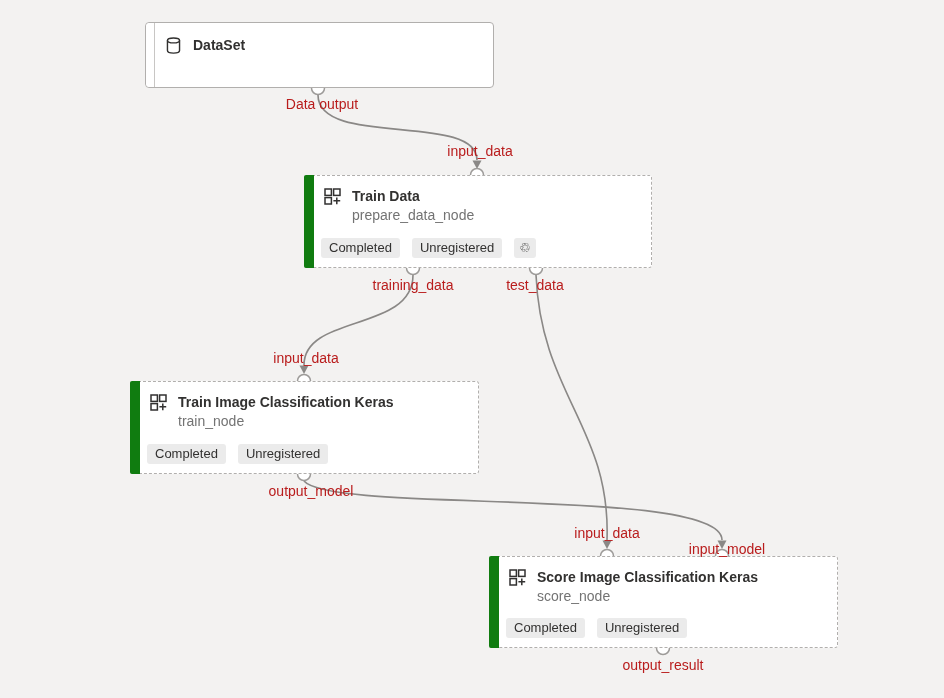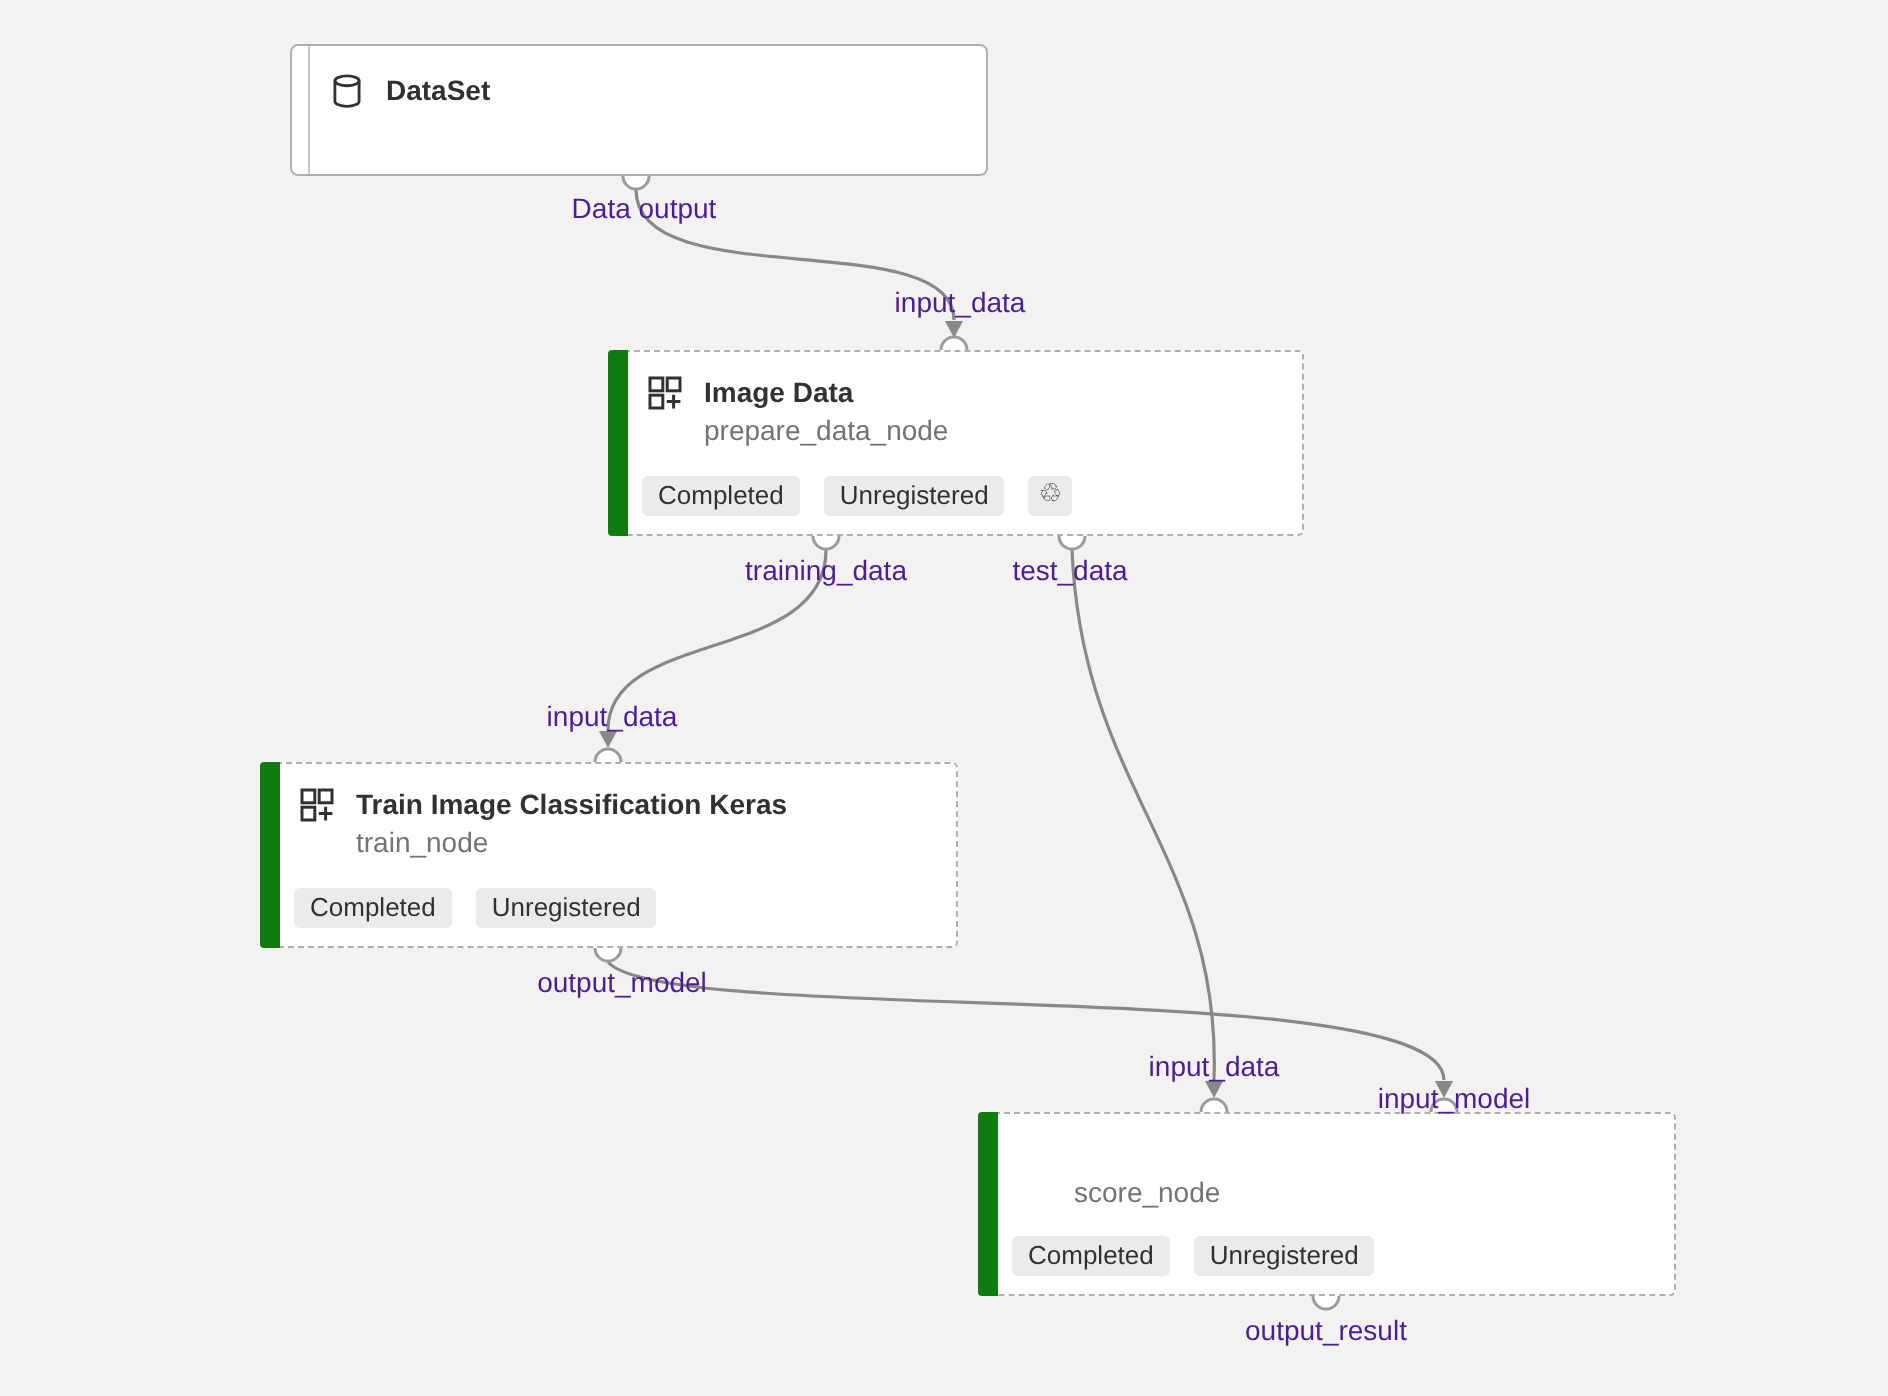--- a/index.html
+++ b/index.html
@@ -43,21 +43,21 @@
   }
   .badge{
     background:#ebebeb;color:#323130;font-size:13px;line-height:20px;
     padding:0 8px;border-radius:3px;white-space:nowrap;
   }
   .badge.icon-badge{
     padding:0 5px;font-family:"DejaVu Sans",sans-serif;font-size:13px;
   }
   .port-label{
     position:absolute;transform:translateX(-50%);font-size:14px;line-height:16px;
-    color:#4c1d95;white-space:nowrap;
+    color:#b91c1c;white-space:nowrap;
   }
 </style>
 </head>
 <body>
 
 <div class="canvas">
 
   <svg class="edges-layer" width="944" height="698" viewBox="0 0 944 698">
     <g stroke="#8a8886" stroke-width="1.6" fill="none">
       <path d="M 318 95 C 318 148, 477 112, 477 160"></path>
@@ -103,21 +103,21 @@
       <span class="node-icon">
         <svg width="17" height="17" viewBox="0 0 17 17">
           <g fill="none" stroke="#323130" stroke-width="1.5">
             <rect x="1" y="1" width="6.4" height="6.4"></rect>
             <rect x="9.6" y="1" width="6.4" height="6.4"></rect>
             <rect x="1" y="9.6" width="6.4" height="6.4"></rect>
             <path d="M12.8 9.4 v6.8 M9.4 12.8 h6.8"></path>
           </g>
         </svg>
       </span>
-      <span class="node-title">Image Data</span>
+      <span class="node-title">Train Data</span>
     </div>
     <div class="node-subtitle">prepare_data_node</div>
     <div class="badge-row">
       <span class="badge">Completed</span>
       <span class="badge">Unregistered</span>
       <span class="badge icon-badge">♲</span>
     </div>
   </div>
 
   <div class="node component" style="left:130px;top:381px;width:349px;height:93px">
@@ -137,20 +137,33 @@
     </div>
     <div class="node-subtitle">train_node</div>
     <div class="badge-row">
       <span class="badge">Completed</span>
       <span class="badge">Unregistered</span>
     </div>
   </div>
 
   <div class="node component" style="left:489px;top:556px;width:349px;height:92px">
     <div class="accent-bar"></div>
+    <div class="title-row">
+      <span class="node-icon">
+        <svg width="17" height="17" viewBox="0 0 17 17">
+          <g fill="none" stroke="#323130" stroke-width="1.5">
+            <rect x="1" y="1" width="6.4" height="6.4"></rect>
+            <rect x="9.6" y="1" width="6.4" height="6.4"></rect>
+            <rect x="1" y="9.6" width="6.4" height="6.4"></rect>
+            <path d="M12.8 9.4 v6.8 M9.4 12.8 h6.8"></path>
+          </g>
+        </svg>
+      </span>
+      <span class="node-title">Score Image Classification Keras</span>
+    </div>
     <div class="node-subtitle">score_node</div>
     <div class="badge-row">
       <span class="badge">Completed</span>
       <span class="badge">Unregistered</span>
     </div>
   </div>
 
   <div class="port-label" style="left:322px;top:96px">Data output</div>
   <div class="port-label" style="left:480px;top:143px">input_data</div>
   <div class="port-label" style="left:413px;top:277px">training_data</div>

